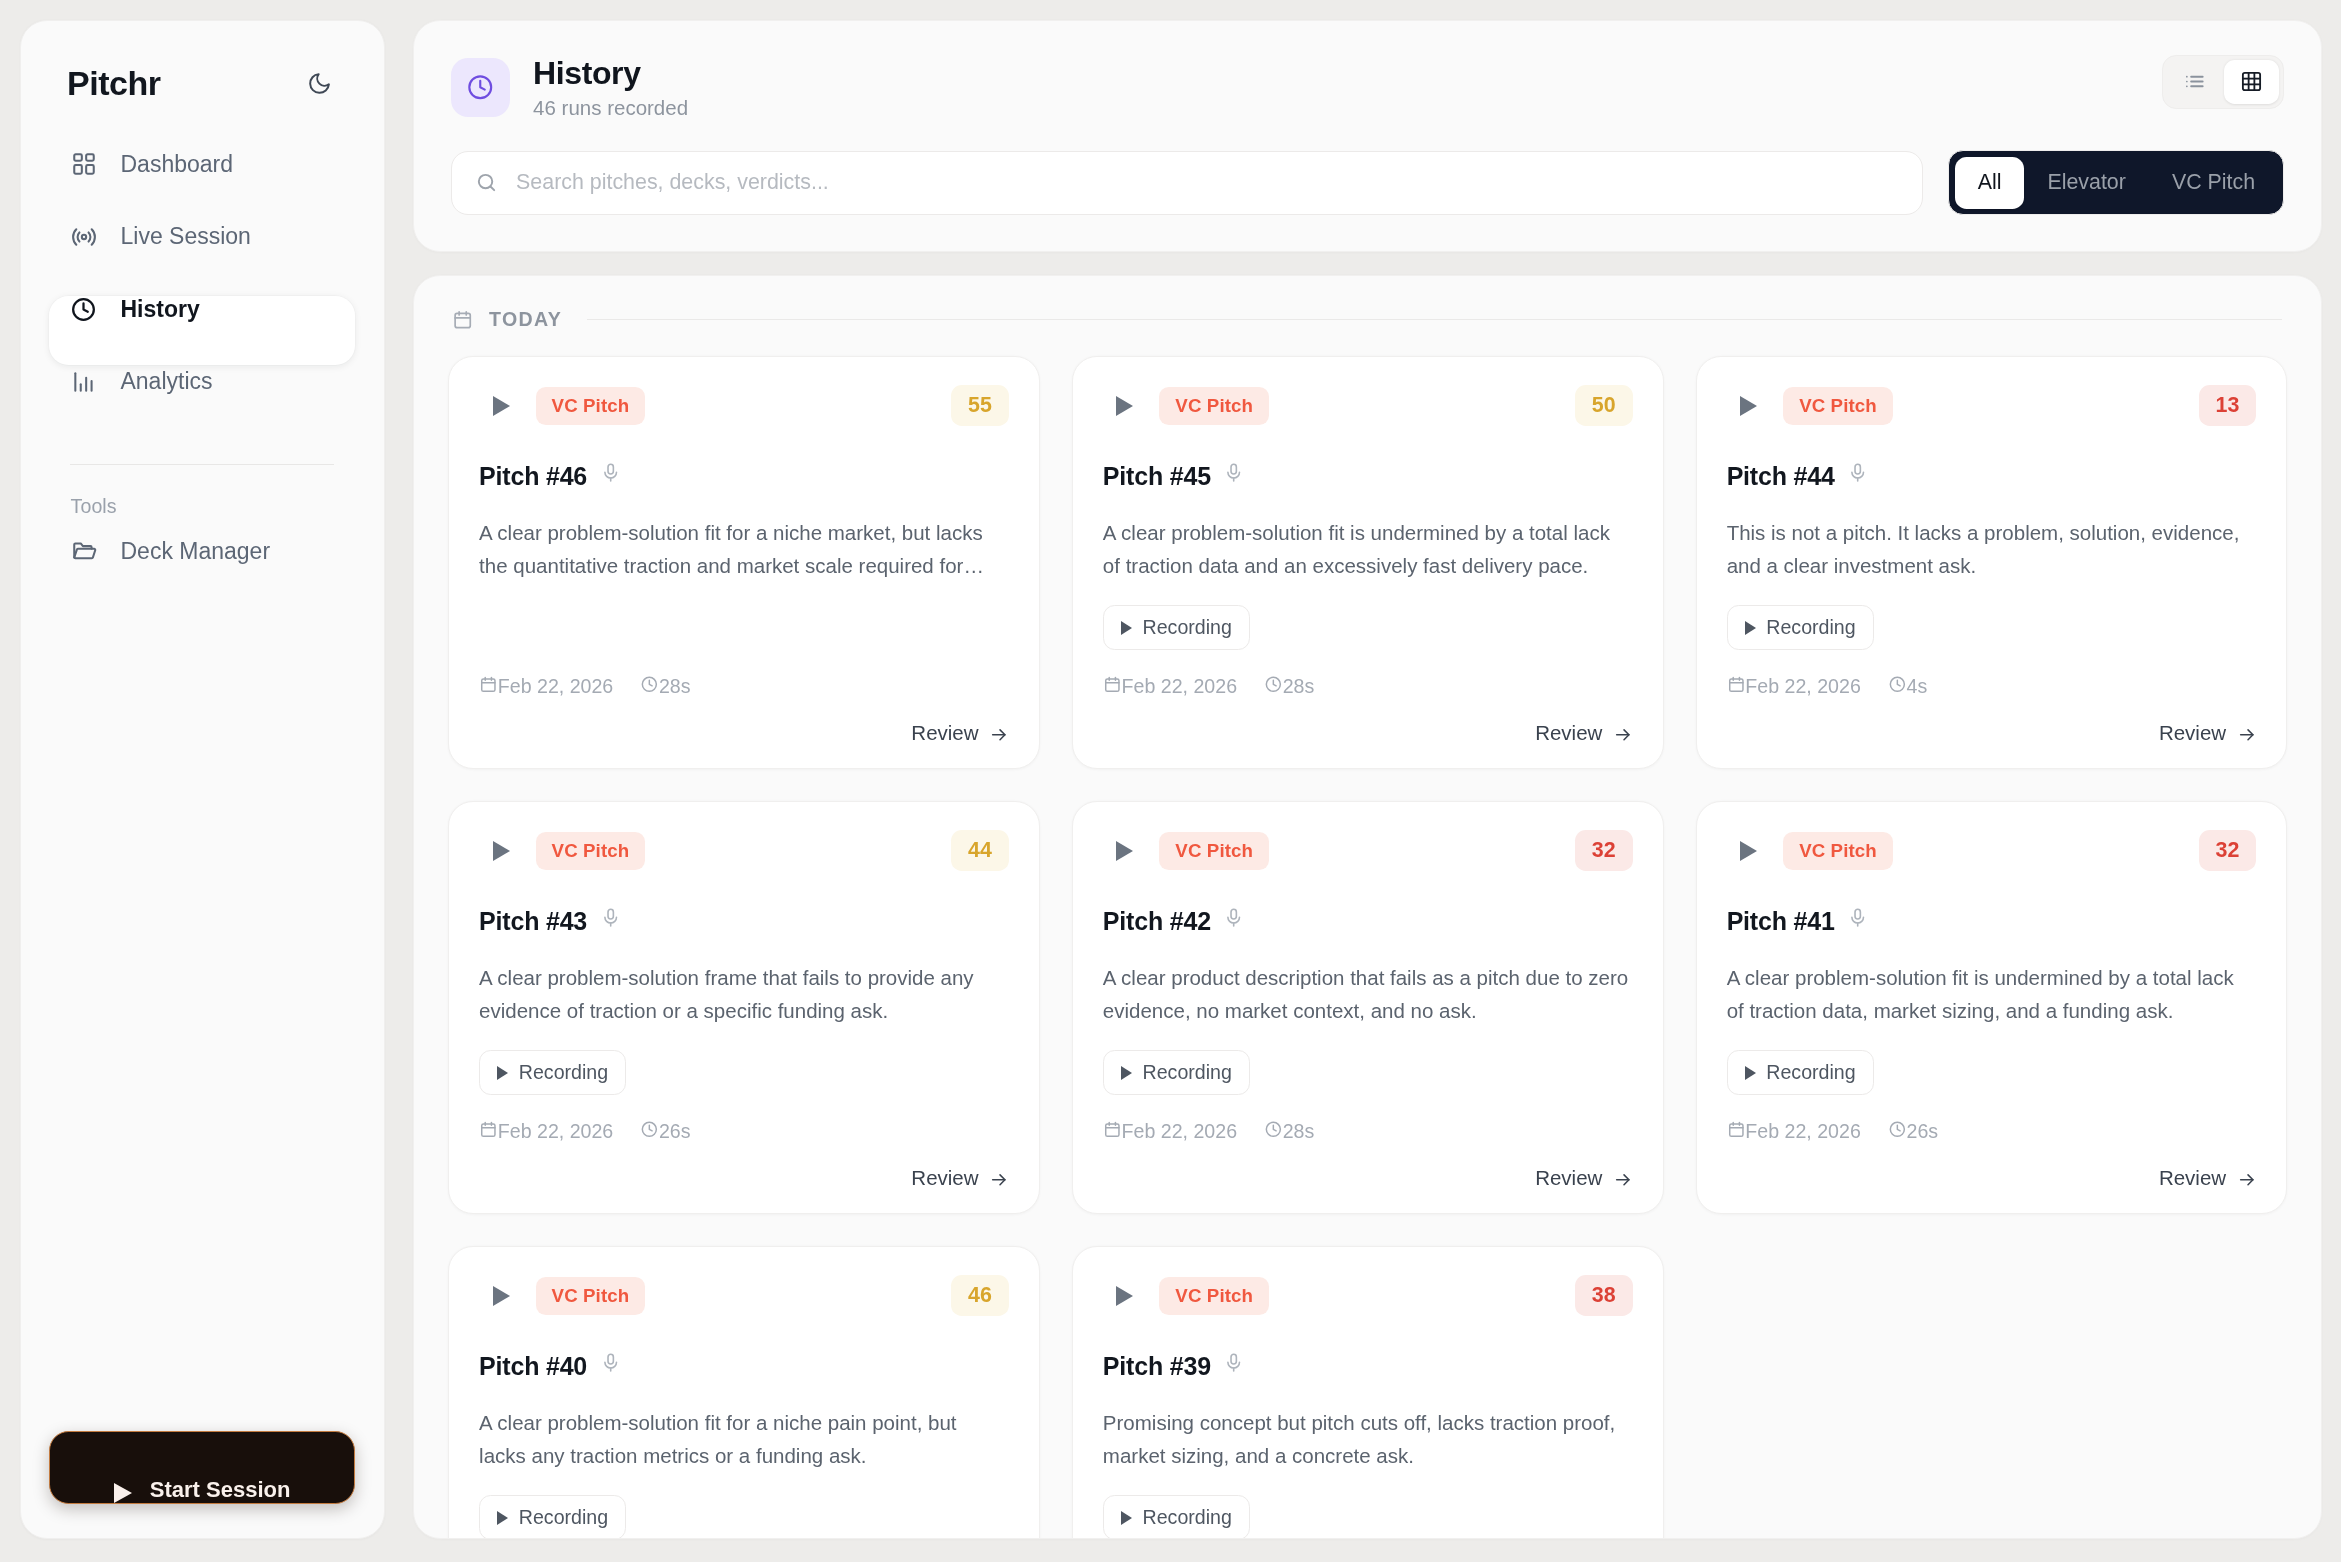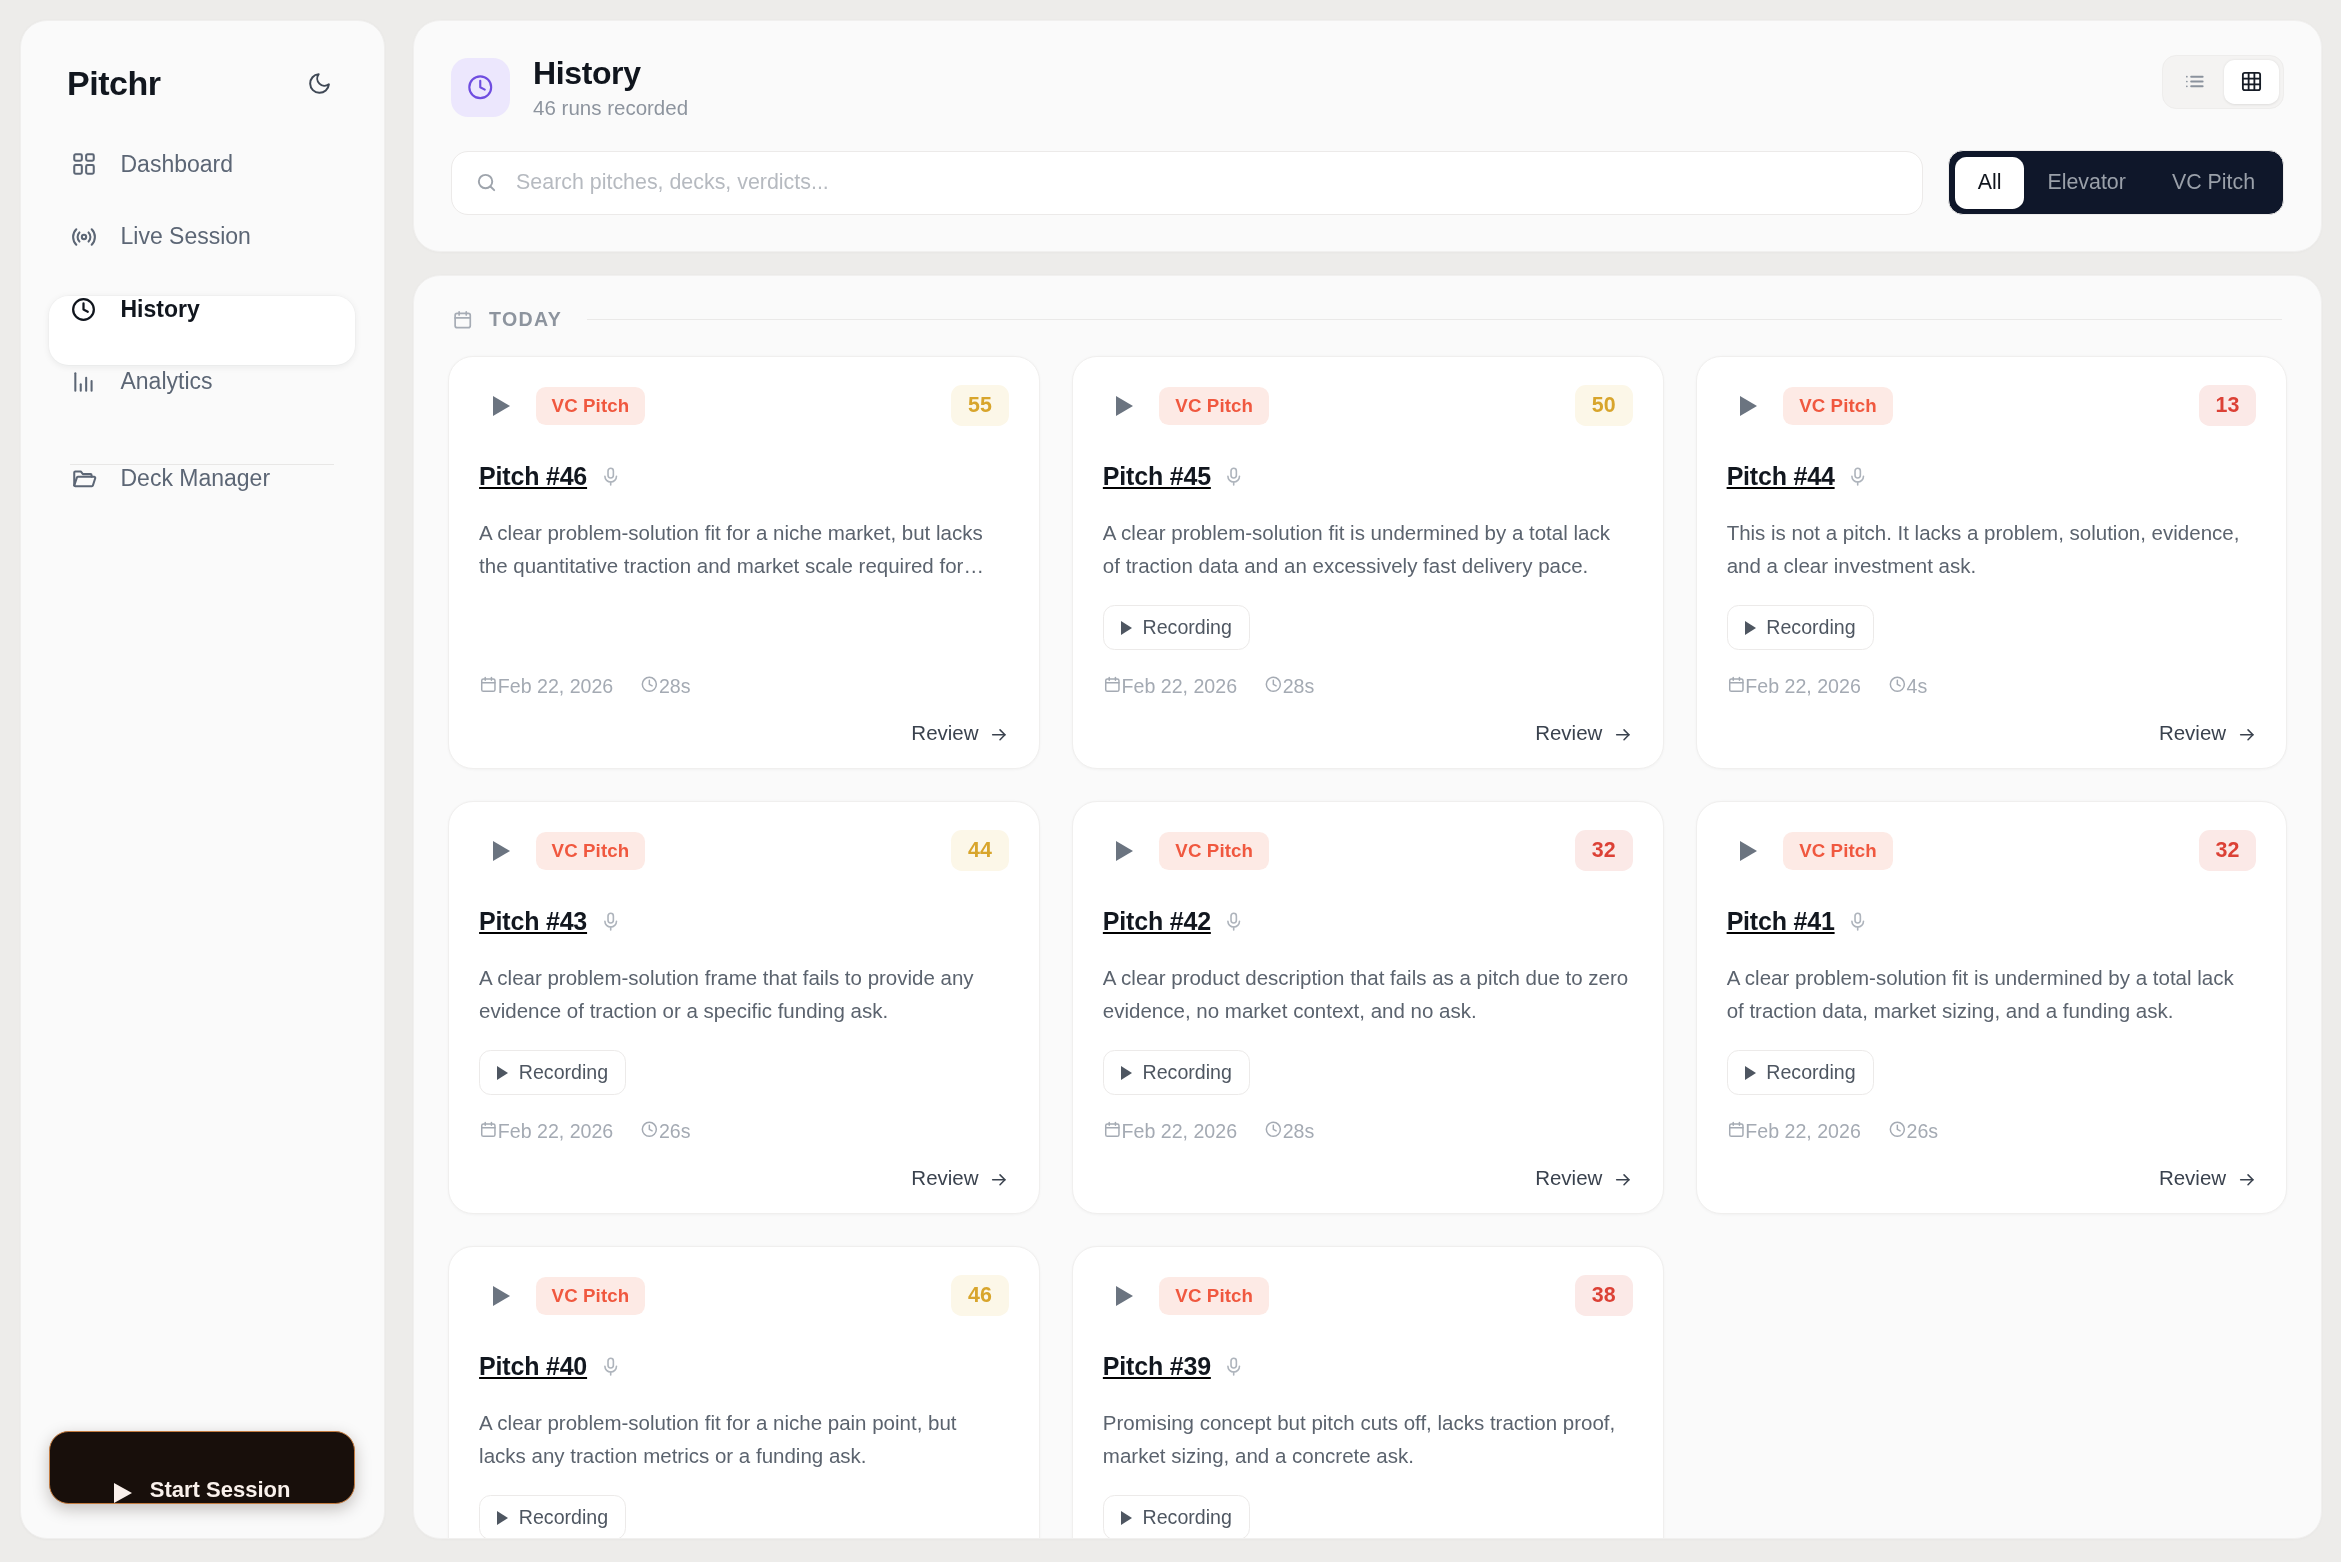--- a/index.html
+++ b/index.html
@@ -314,24 +314,23 @@
     padding: 8px 17px;
     border-radius: 10.7px;
     min-width: 55px;
     text-align: center;
   }
   .score-amber { background: #fcf7e8; color: #d8a52c; }
   .score-red   { background: #fbe9e7; color: #dc4136; }
 
   .card-title-row {
     display: flex;
-    align-items: center;
+    align-items: flex-start;
     gap: 12.5px;
     margin-top: 34px;
-    text-decoration: underline;
   }
   .card-title {
     font-size: 25px;
     font-weight: 700;
     color: #12171f;
     letter-spacing: -0.2px;
   }
   .mic-ico { color: #aeb4bc; display: flex; }
 
   .card-desc {
@@ -448,20 +447,21 @@
               <path d="M19 20v-9"></path>
             </svg>
         </span>
         <span>Analytics</span>
       </div>
 
     </nav>
 
     <div class="divider"></div>
 
+    <div class="section-label">Tools</div>
 
     <div class="nav">
       <div class="nav-item">
         <span class="ico">
           <svg width="26" height="26" viewBox="0 0 24 24" fill="none" stroke="currentColor" stroke-width="1.9" stroke-linecap="round" stroke-linejoin="round">
               <path d="M3 18V6a1 1 0 0 1 1-1h5l2 2.5h7a1 1 0 0 1 1 1V10"></path>
               <path d="M3 18l2.4-7.2A1 1 0 0 1 6.35 10H21.4a1 1 0 0 1 .95 1.3L20.2 18a1 1 0 0 1-.95.7H4a1 1 0 0 1-1-.7z"></path>
             </svg>
         </span>
         <span>Deck Manager</span>

